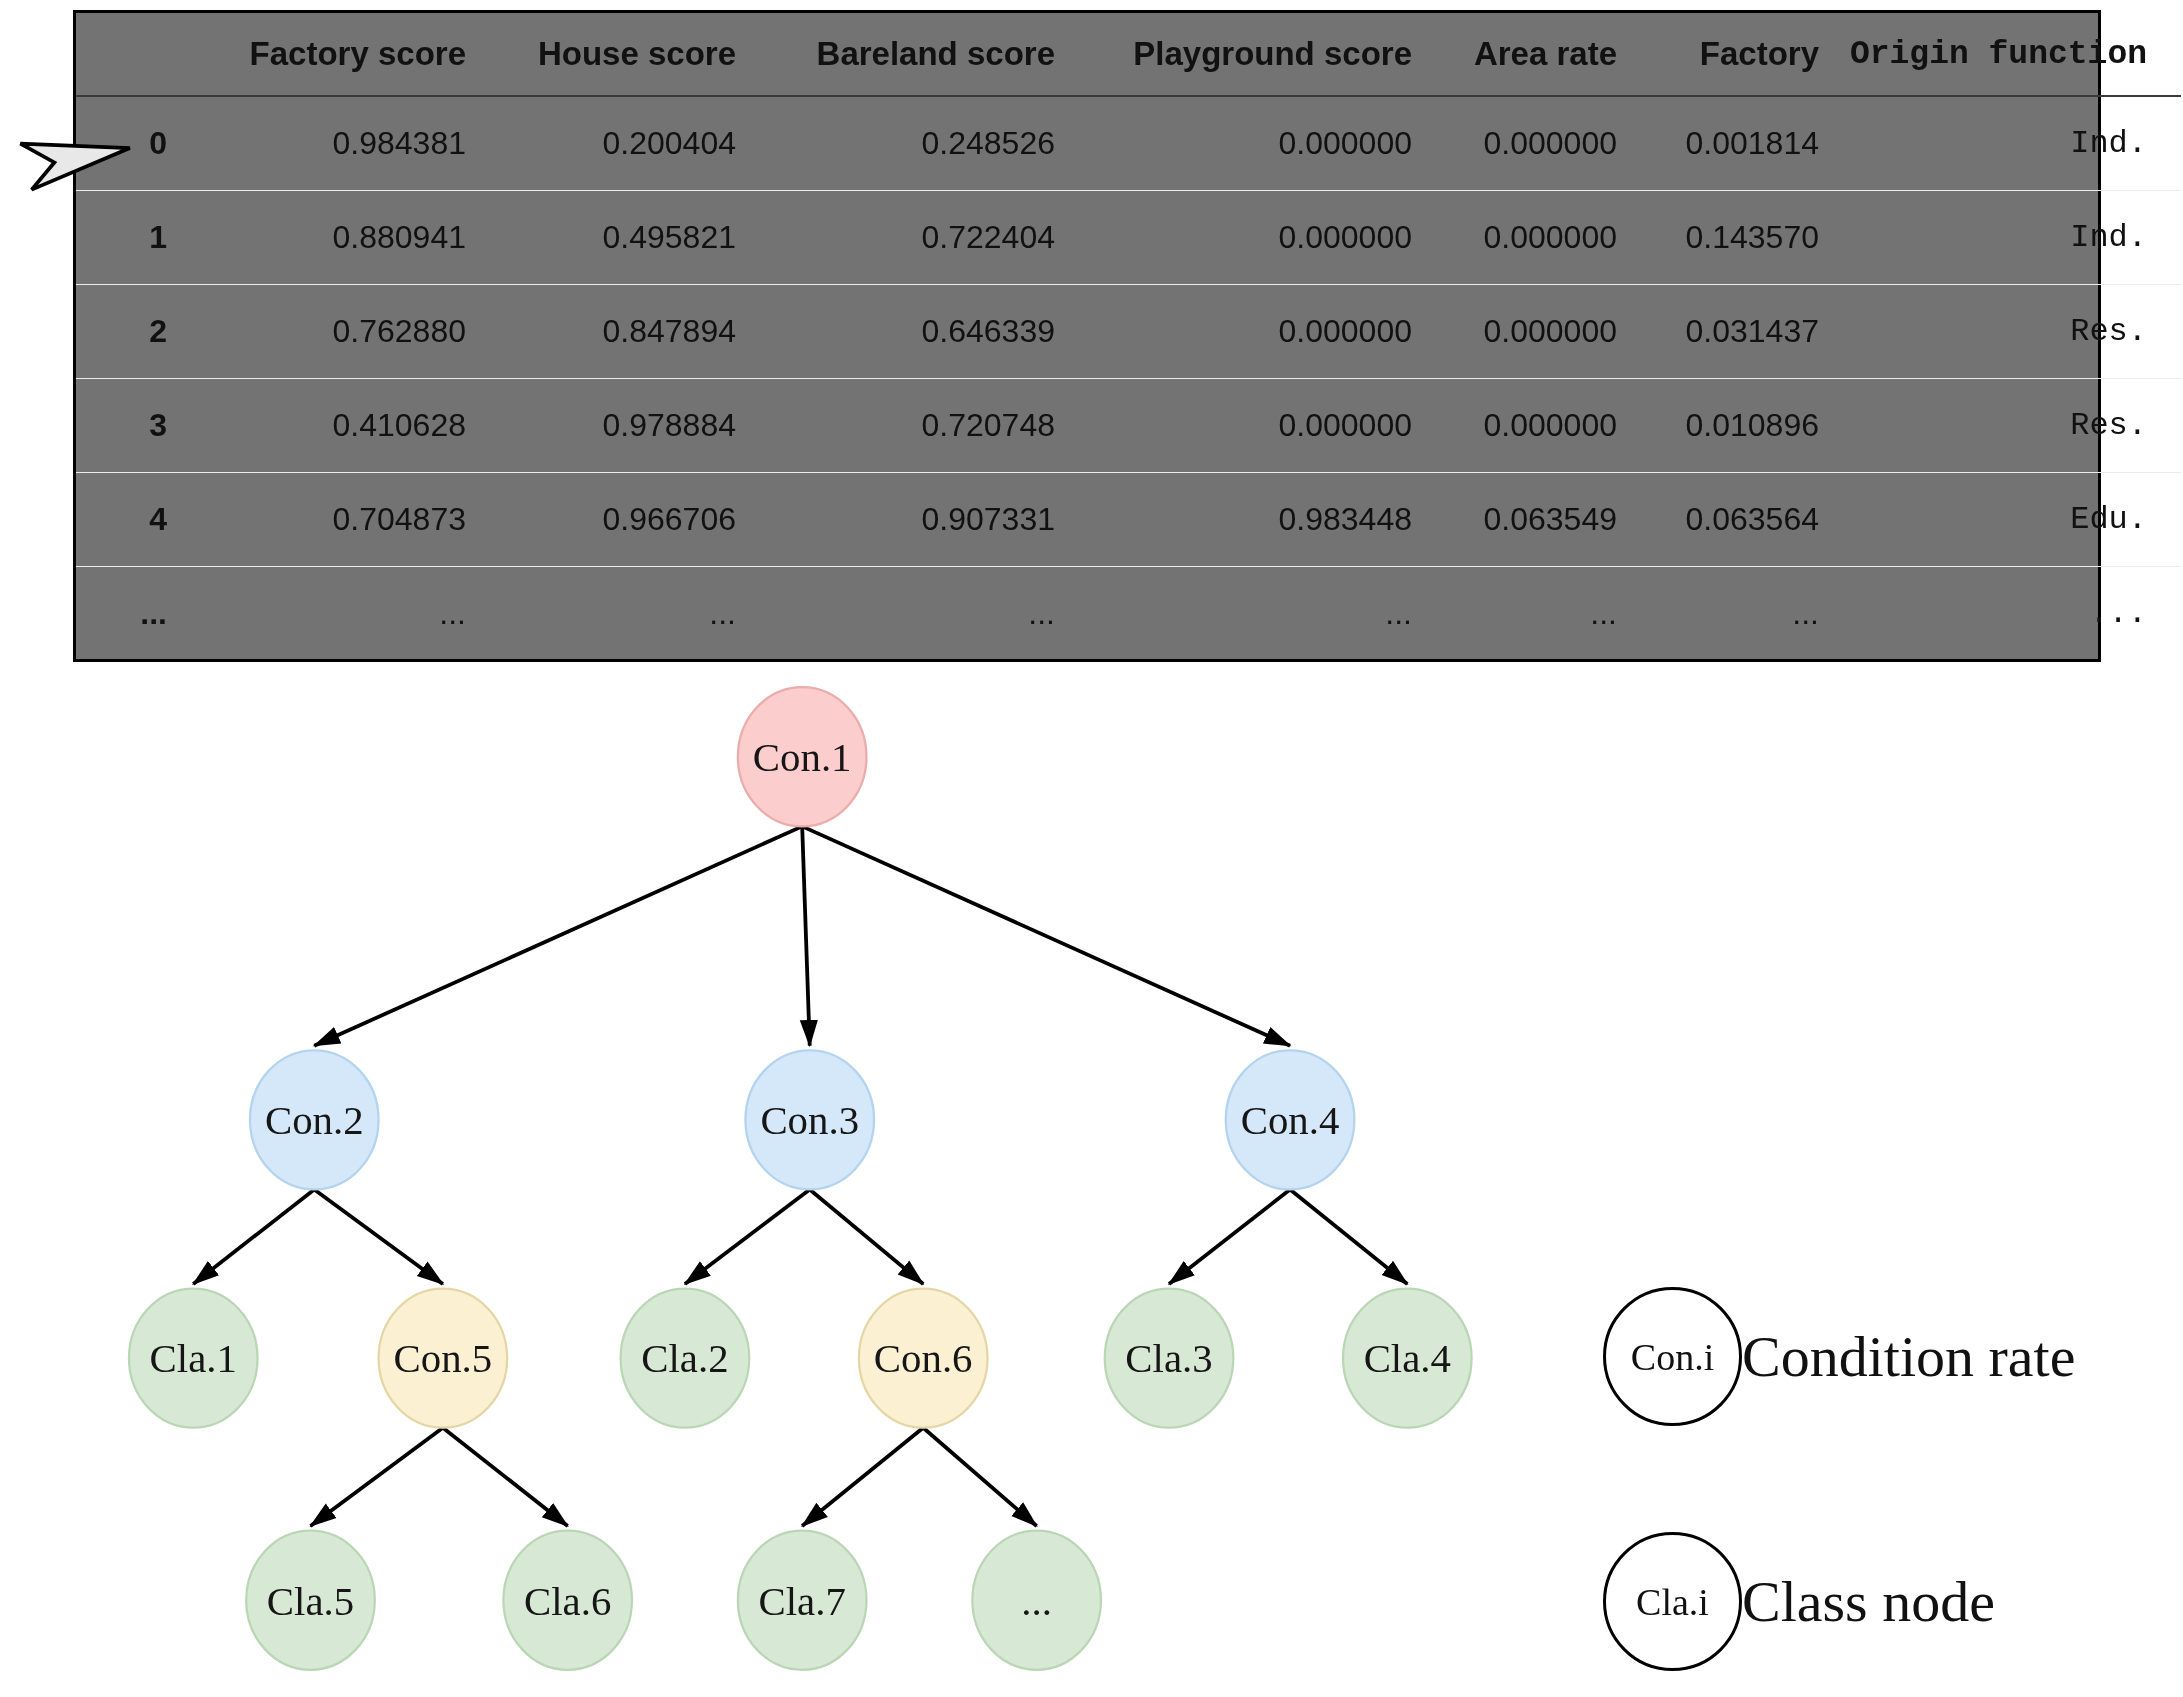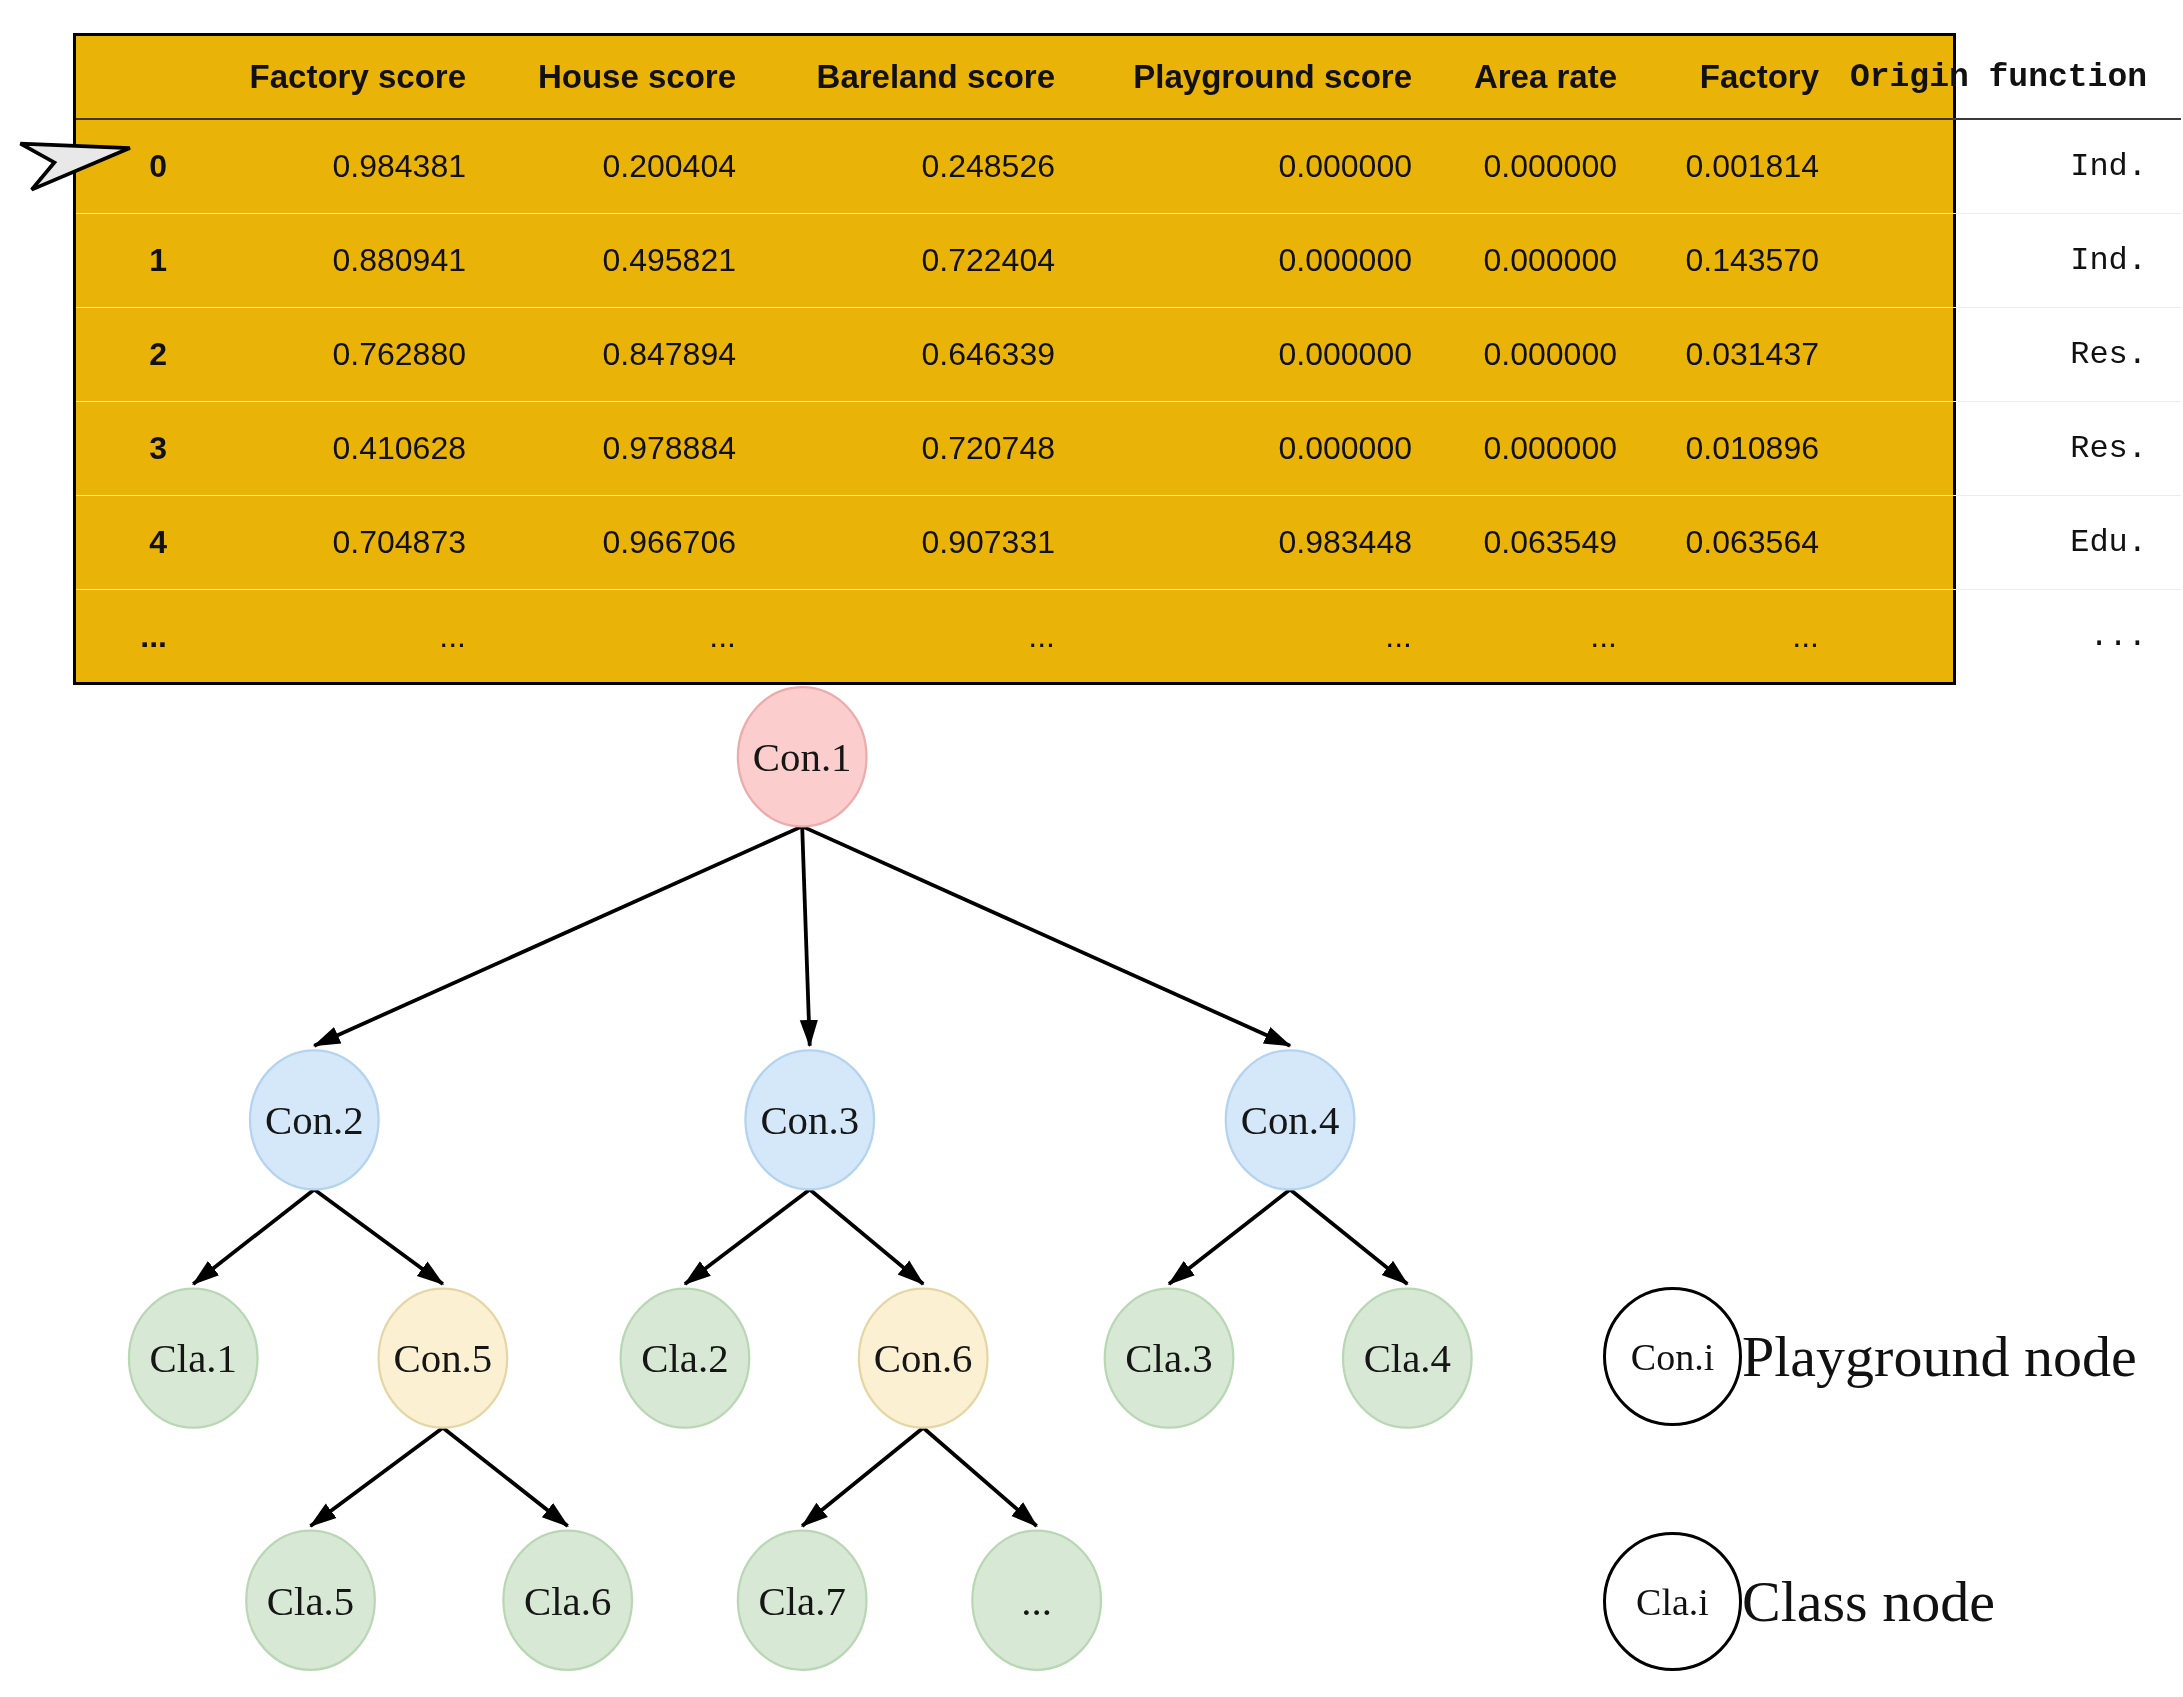--- a/index.html
+++ b/index.html
@@ -1,22 +1,22 @@
 <!DOCTYPE html>
 <html style="font-size:12px"><head>
 <meta charset="utf-8">
 <style>
   html,body{margin:0;padding:0;background:#ffffff;}
   body{width:2183px;height:1697px;position:relative;overflow:hidden;
        font-family:"Liberation Sans",sans-serif;}
 
   
   .table-box{
-    position:absolute;left:73px;top:33px;width:1883px;height:652px;
-    border:3.8px solid #000;box-sizing:border-box;background:#eab308;
+    position:absolute;left:73px;top:10px;width:2028px;height:652px;
+    border:3.8px solid #000;box-sizing:border-box;background:#737373;
   }
   table.df{border-collapse:collapse;table-layout:fixed;width:100%;}
   table.df th, table.df td{
     text-align:right;white-space:nowrap;overflow:visible;
     font-size:32px;color:#111;padding:0;
   }
   table.df thead th{
     font-size:33px;font-weight:bold;height:82px;vertical-align:middle;
     border-bottom:2.3px solid #3a3a3a;
   }
@@ -198,21 +198,21 @@
       <text x="1060" y="2134">Cla.7</text>
       <ellipse cx="1370" cy="2115" rx="85" ry="92" fill="#D7E9D4" stroke="#BAD7B5" stroke-width="3"></ellipse>
       <text x="1370" y="2134">...</text>
     </g>
 </svg>
 
 <div class="legend-item first">
   <div class="legend-circle">
     <span>Con.i</span>
   </div>
-  <div class="legend-label">Playground node</div>
+  <div class="legend-label">Condition rate</div>
 </div>
 <div class="legend-item second">
   <div class="legend-circle">
     <span>Cla.i</span>
   </div>
   <div class="legend-label">Class node</div>
 </div>
 
 
 </body></html>

